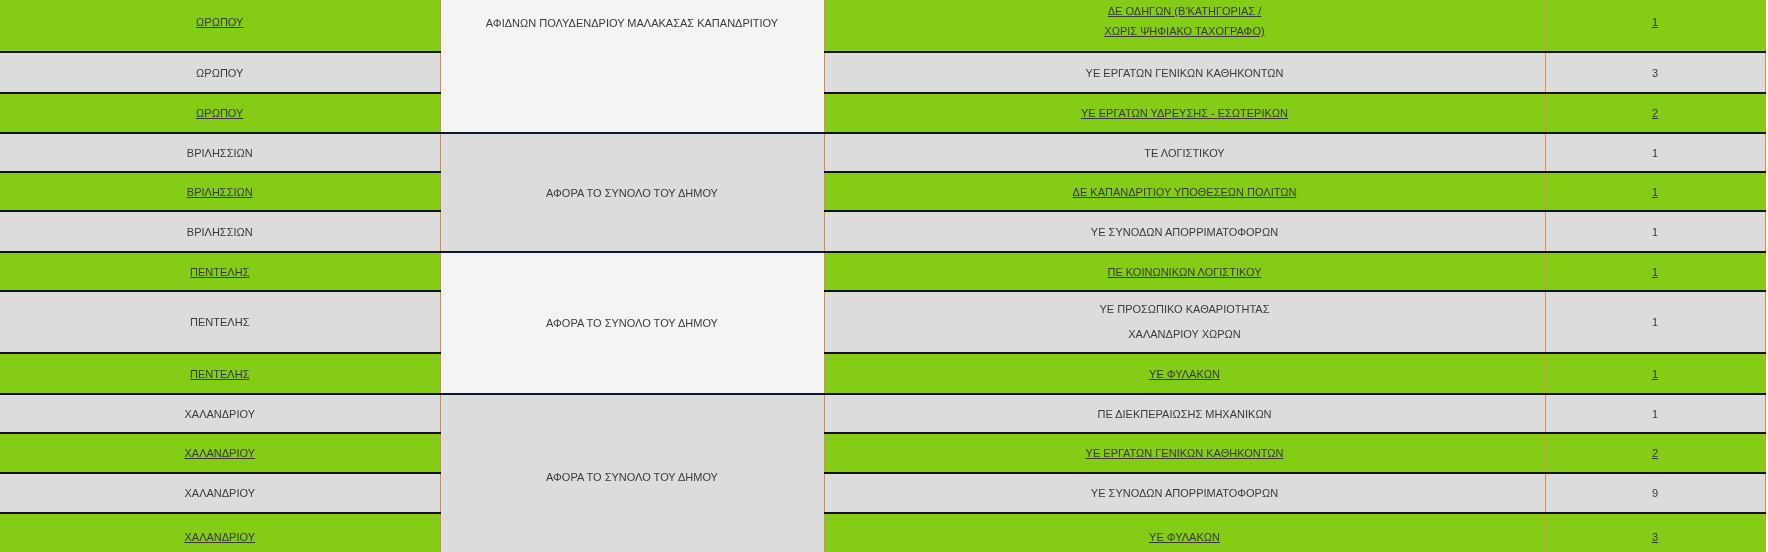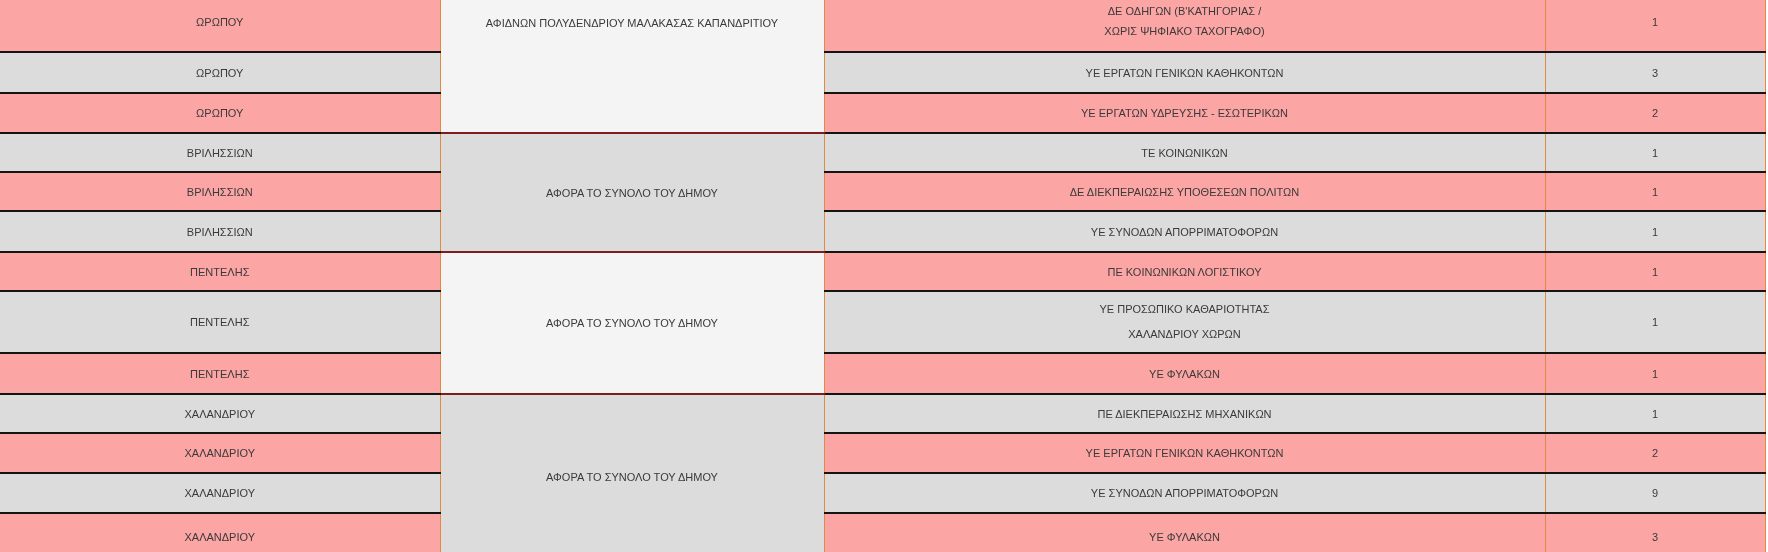--- a/index.html
+++ b/index.html
@@ -27,30 +27,30 @@
     font-size: 11px;
     color: #3a3a3a;
     text-align: center;
     vertical-align: middle;
     padding: 0 6px;
     line-height: 20px;
     white-space: pre-line;
     overflow: hidden;
   }
   
-  tr.shade-light td.band { background: #fca5a5; }
+  tr.shade-light td.band { background: #84cc16; text-decoration: underline; }
   tr.shade-dark  td.band { background: #dcdcdc; }
   
   td.band.hline { border-top: 2px solid #141414; }
   
   td.area {
     border-left: 1px solid #e08a45;
     border-right: 1px solid #e08a45;
   }
-  td.area.hline { border-top: 2px solid #7f1d1d; }
+  td.area.hline { border-top: 2px solid #0f172a; }
   td.area.bg-light { background: #f4f4f4; }
   td.area.bg-dark  { background: #dcdcdc; }
   td.area.align-top { vertical-align: top; padding-top: 13px; margin-top: 48px; }
   
   td.c3 { border-right: 1px solid #e08a45; }
   td.c4 { border-right: 1px solid #e08a45; }
   
   tr.row-first td.c1, tr.row-first td.c4 { vertical-align: top; padding-top: 12px; }
   tr.row-first td.c3 { vertical-align: top; padding-top: 1px; }
   
@@ -83,26 +83,26 @@
       </tr>
       <tr class="shade-light" style="height:40px">
         <td class="band hline c1">ΩΡΩΠΟΥ</td>
         <td class="band hline c3">ΥΕ ΕΡΓΑΤΩΝ ΥΔΡΕΥΣΗΣ - ΕΣΩΤΕΡΙΚΩΝ</td>
         <td class="band hline c4">2</td>
       </tr>
 
       <tr class="shade-dark" style="height:39px">
         <td class="band hline c1">ΒΡΙΛΗΣΣΙΩΝ</td>
         <td class="area hline bg-dark" rowspan="3">ΑΦΟΡΑ ΤΟ ΣΥΝΟΛΟ ΤΟΥ ΔΗΜΟΥ</td>
-        <td class="band hline c3">ΤΕ ΚΟΙΝΩΝΙΚΩΝ</td>
+        <td class="band hline c3">ΤΕ ΛΟΓΙΣΤΙΚΟΥ</td>
         <td class="band hline c4">1</td>
       </tr>
       <tr class="shade-light" style="height:39px">
         <td class="band hline c1">ΒΡΙΛΗΣΣΙΩΝ</td>
-        <td class="band hline c3">ΔΕ ΔΙΕΚΠΕΡΑΙΩΣΗΣ ΥΠΟΘΕΣΕΩΝ ΠΟΛΙΤΩΝ</td>
+        <td class="band hline c3">ΔΕ ΚΑΠΑΝΔΡΙΤΙΟΥ ΥΠΟΘΕΣΕΩΝ ΠΟΛΙΤΩΝ</td>
         <td class="band hline c4">1</td>
       </tr>
       <tr class="shade-dark" style="height:41px">
         <td class="band hline c1">ΒΡΙΛΗΣΣΙΩΝ</td>
         <td class="band hline c3">ΥΕ ΣΥΝΟΔΩΝ ΑΠΟΡΡΙΜΑΤΟΦΟΡΩΝ</td>
         <td class="band hline c4">1</td>
       </tr>
 
       <tr class="shade-light" style="height:39px">
         <td class="band hline c1">ΠΕΝΤΕΛΗΣ</td>

